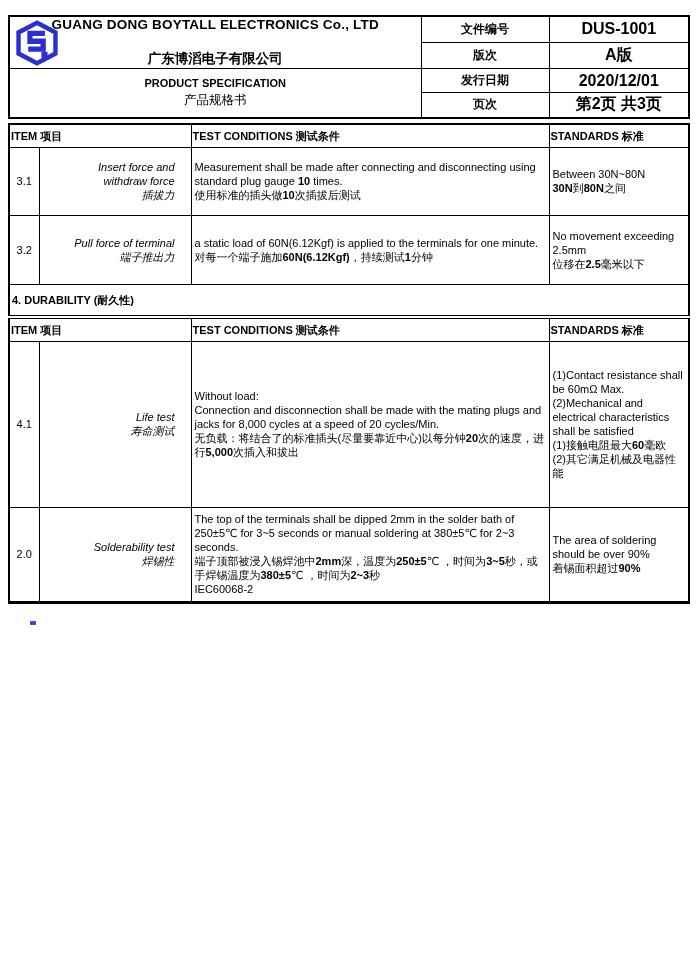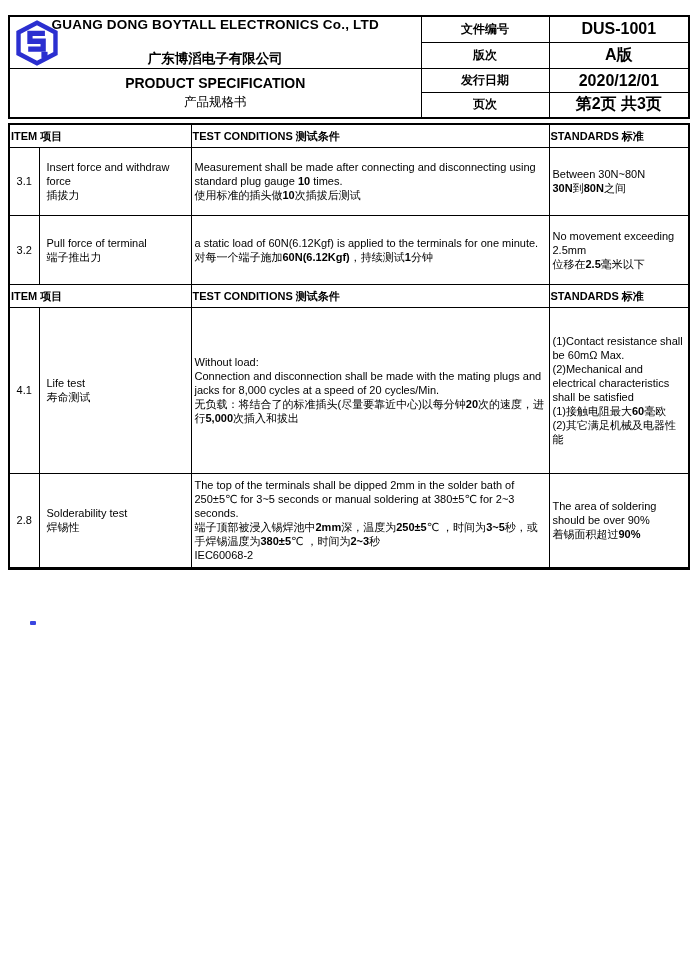--- a/index.html
+++ b/index.html
@@ -7,31 +7,31 @@
   .page{position:relative;width:700px;height:963px;background:#fff;overflow:hidden;}
   .doc{position:absolute;left:8px;top:15px;width:680px;}
   table{border-collapse:collapse;table-layout:fixed;width:680px;}
   
   .t-head{border:2px solid #000;}
   .t-head td{border:1px solid #000;padding:0 2px;text-align:center;vertical-align:middle;}
   .company-cell{position:relative;height:50px;}
   .logo{position:absolute;left:5px;top:3px;width:44px;height:46px;display:block;}
   .company-en{font-weight:bold;font-size:13.5px;letter-spacing:.2px;}
   .company-cn{font-weight:bold;font-size:13.5px;margin-top:18px;}
-  .spec-en{font-weight:bold;font-size:14px;}
+  .spec-en{font-weight:bold;font-size:11px;}
   .spec-cn{font-weight:normal;font-size:12.5px;margin-top:3px;}
   .meta-label{font-weight:bold;font-size:12px;margin-left:40px;}
   .meta-value{font-weight:bold;font-size:16px;}
   
   .t-main{border:2px solid #000;border-bottom:3px solid #000;margin-top:4px;}
   .t-main td{border:1px solid #000;vertical-align:middle;font-size:11px;line-height:14px;}
   .sec-title{font-weight:bold;font-size:11.5px;height:26px;padding:2px 2px;border-bottom:4px double #000 !important;}
   .col-h{font-weight:bold;font-size:11px;height:20px;text-align:left;}
   .c-no{text-align:center;}
-  .c-item{text-align:left;padding:1px 7px;}
+  .c-item{text-align:right;padding:1px 16px;font-style:italic;}
   .c-cond{text-align:left;padding:2px 3px;}
   .c-std{text-align:left;padding:13px 3px;}
   .p{margin:0;}
   .b{font-weight:bold;}
   .artifact{position:absolute;left:30px;top:621px;width:6px;height:4px;border-radius:1px;}
 </style>
 </head>
 <body>
 
 <div class="page">
@@ -118,20 +118,23 @@
               <div class="p"><span> a static load of 60N(6.12Kgf) is applied to the terminals for one minute.</span></div>
               <div class="p"><span>对每一个端子施加</span><span class="b">60N(6.12Kgf)</span><span>，持续测试</span><span class="b">1</span><span>分钟</span></div>
             </td>
             <td class="c-std">
               <div class="p"><span>No movement exceeding</span></div>
               <div class="p"><span> 2.5mm</span></div>
               <div class="p"><span>位移在</span><span class="b">2.5</span><span>毫米以下</span></div>
             </td>
           </tr>
           <tr>
+            <td class="sec-title" colspan="4">4. DURABILITY  (耐久性)</td>
+          </tr>
+          <tr>
             <td class="col-h" colspan="2">ITEM 项目</td>
             <td class="col-h" colspan="1">TEST CONDITIONS 测试条件</td>
             <td class="col-h" colspan="1">STANDARDS 标准</td>
           </tr>
           <tr style="height: 166px;">
             <td class="c-no">4.1</td>
             <td class="c-item">
               <div class="p"><span>Life test</span></div>
               <div class="p"><span>寿命测试</span></div>
             </td>
@@ -141,21 +144,21 @@
               <div class="p"><span>无负载：将结合了的标准插头(尽量要靠近中心)以每分钟</span><span class="b">20</span><span>次的速度，进行</span><span class="b">5,000</span><span>次插入和拔出</span></div>
             </td>
             <td class="c-std">
               <div class="p"><span>(1)Contact resistance shall be 60mΩ Max.</span></div>
               <div class="p"><span>(2)Mechanical and electrical characteristics shall be satisfied</span></div>
               <div class="p"><span>(1)接触电阻最大</span><span class="b">60</span><span>毫欧</span></div>
               <div class="p"><span>(2)其它满足机械及电器性能</span></div>
             </td>
           </tr>
           <tr style="height: 95px;">
-            <td class="c-no">2.8</td>
+            <td class="c-no">2.0</td>
             <td class="c-item">
               <div class="p"><span>Solderability test</span></div>
               <div class="p"><span>焊锡性</span></div>
             </td>
             <td class="c-cond">
               <div class="p"><span>The top of the terminals shall be dipped 2mm in the solder bath of 250±5℃ for 3~5 seconds or manual soldering at 380±5℃ for 2~3 seconds.</span></div>
               <div class="p"><span>端子顶部被浸入锡焊池中</span><span class="b">2mm</span><span>深，温度为</span><span class="b">250±5</span><span>℃ ，时间为</span><span class="b">3~5</span><span>秒，或手焊锡温度为</span><span class="b">380±5</span><span>℃ ，时间为</span><span class="b">2~3</span><span>秒</span></div>
               <div class="p"><span>IEC60068-2</span></div>
             </td>
             <td class="c-std">

